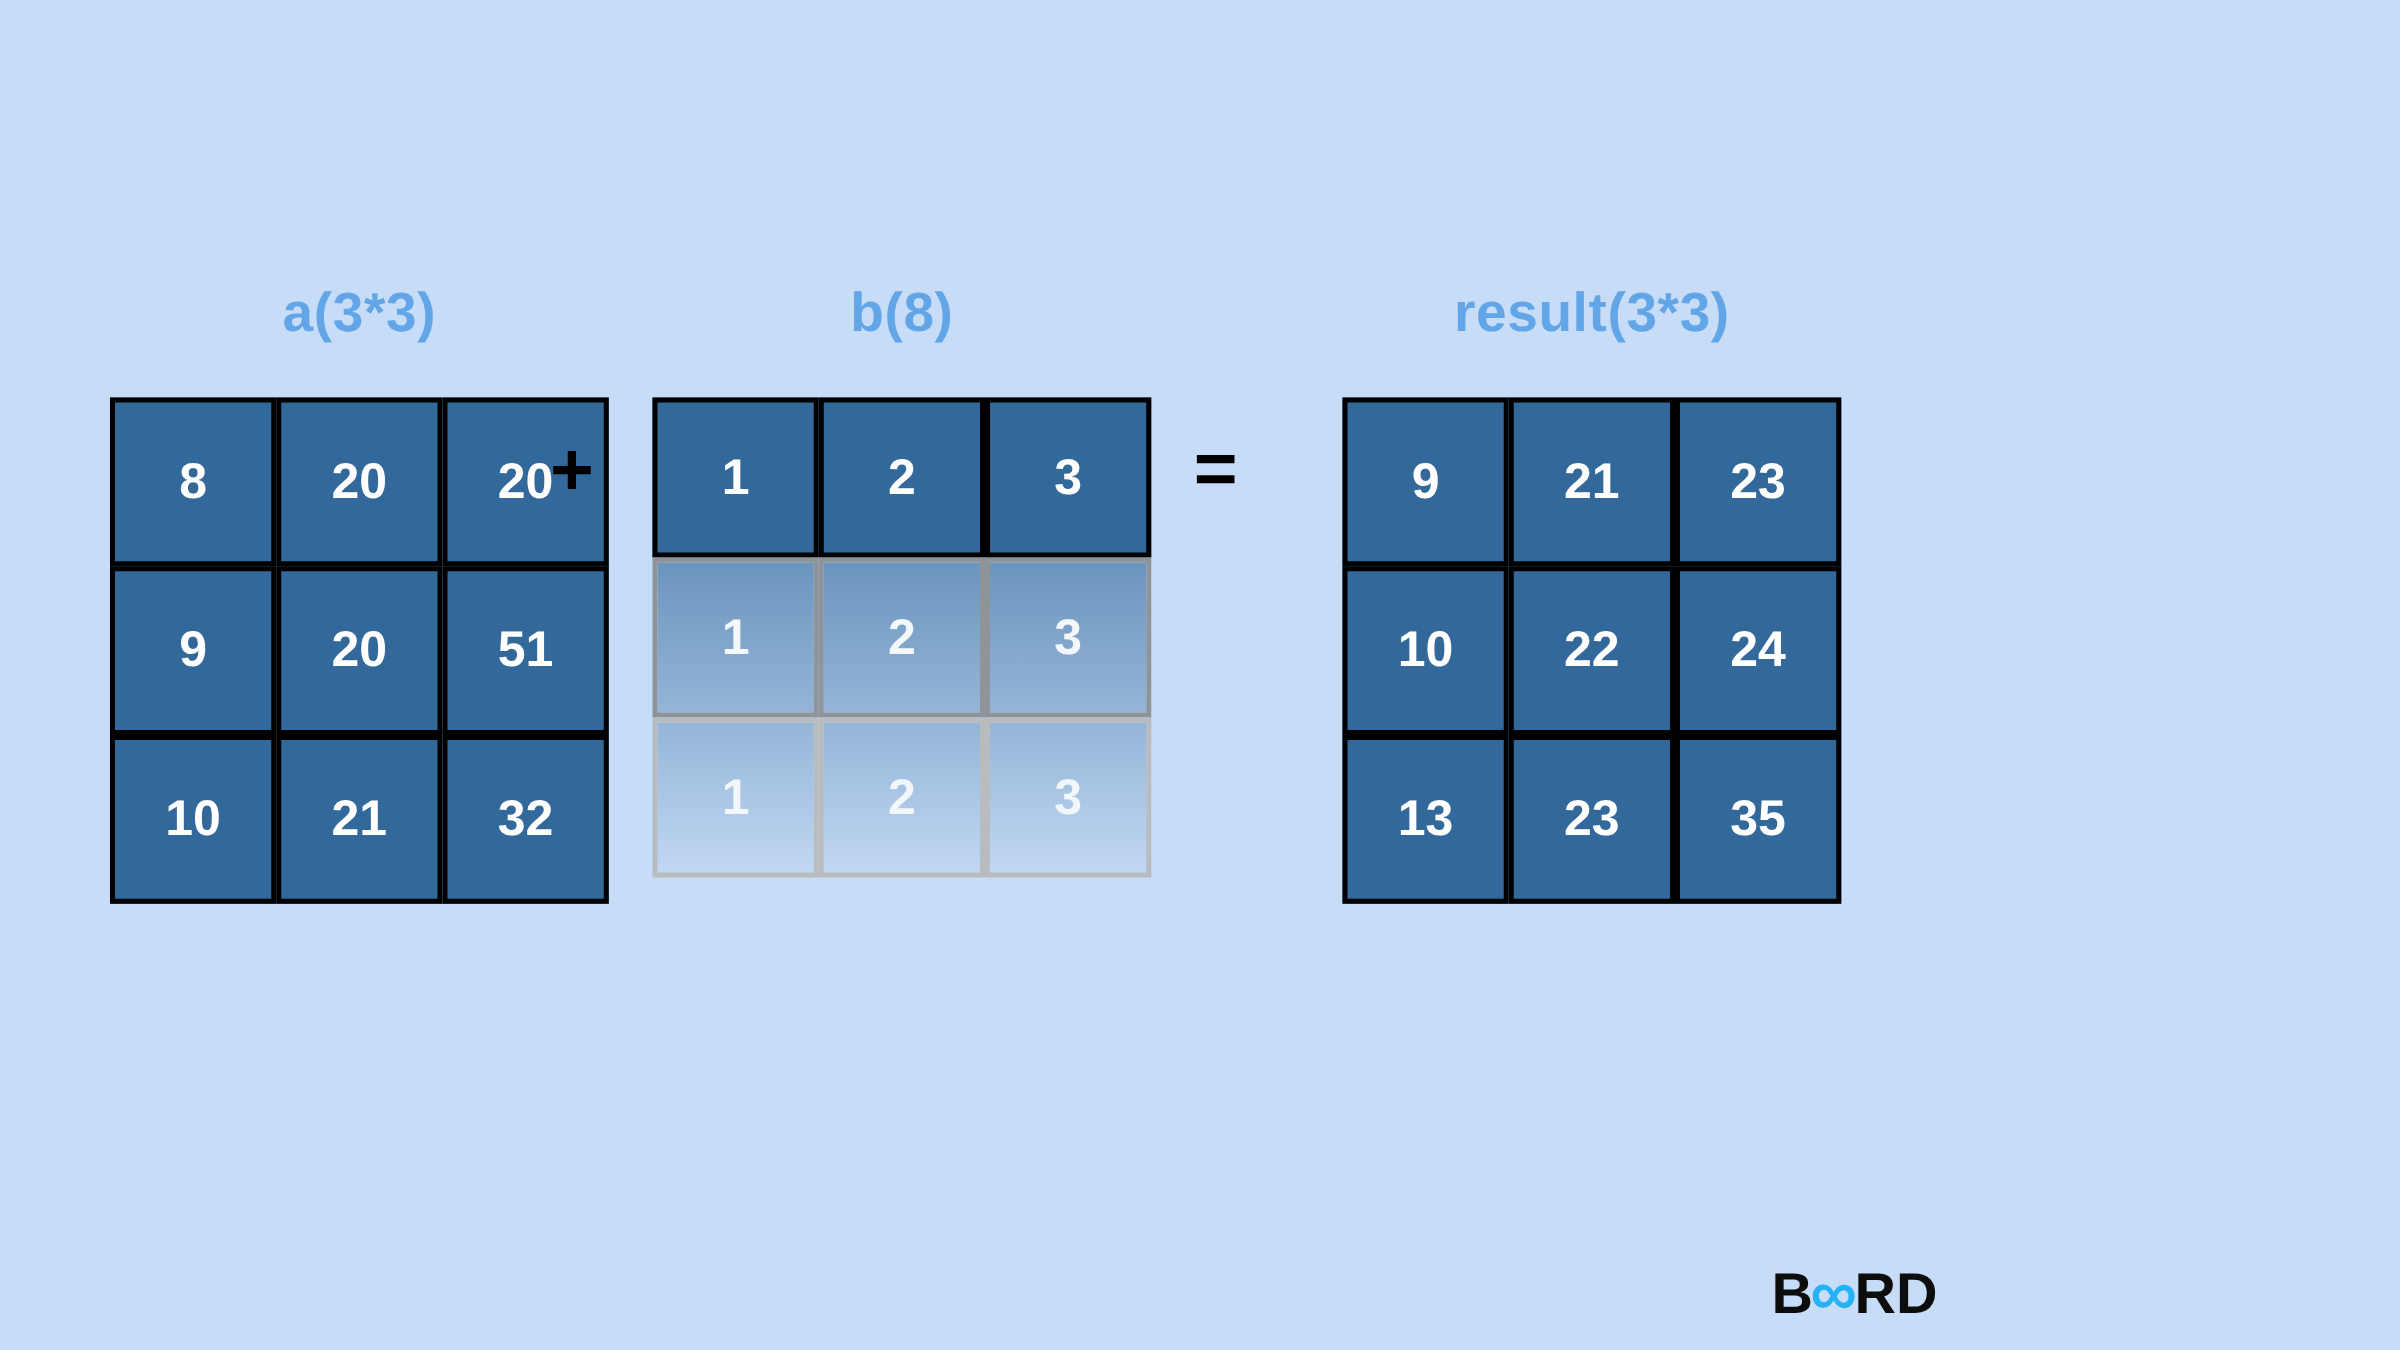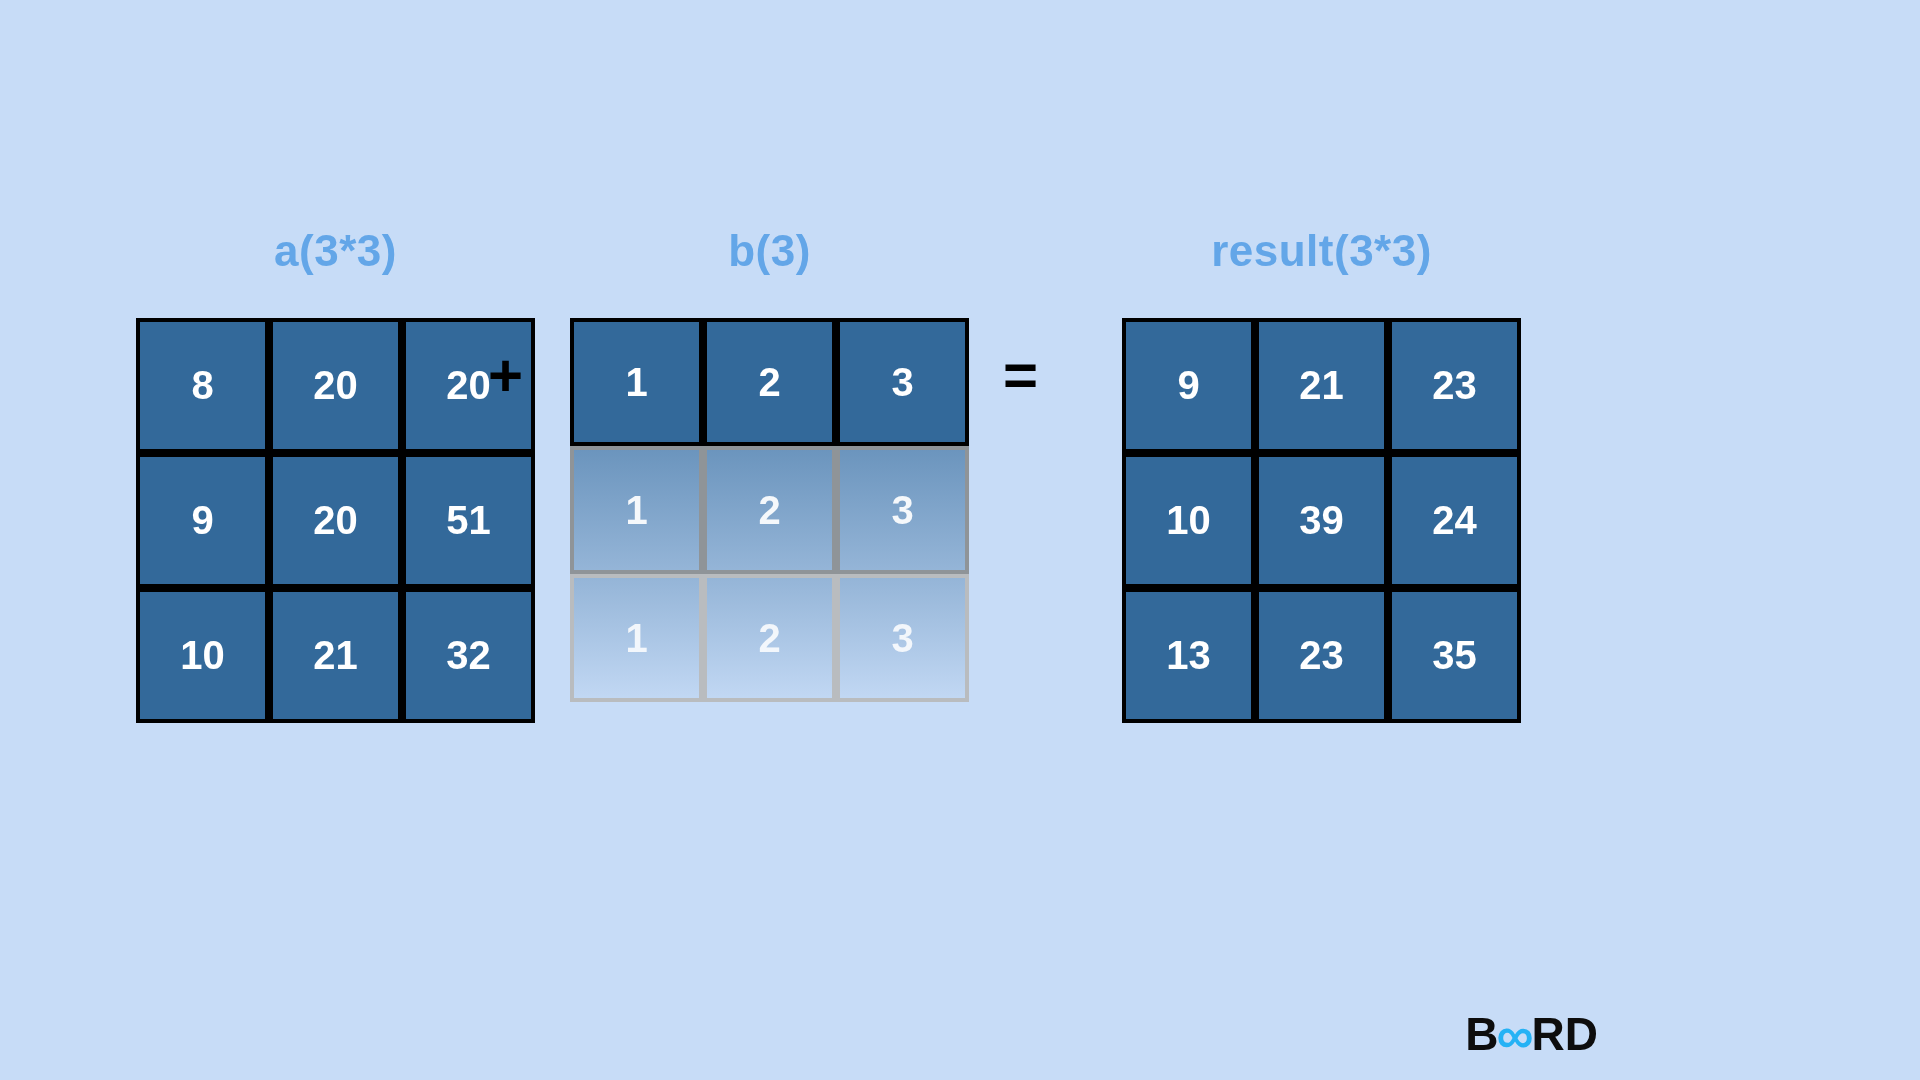--- a/index.html
+++ b/index.html
@@ -14,21 +14,20 @@
     overflow: hidden;
     position: relative;
   }
 
   #stage {
     position: absolute;
     left: 0;
     top: 0;
     width: 1576px;
     height: 1080px;
-    margin-left: 48px;
   }
 
   
   .equation-row {
     position: absolute;
     left: 0;
     top: 0;
     width: 1920px;
     height: 1080px;
   }
@@ -146,21 +145,21 @@
         <div class="cell">51</div>
         <div class="cell">10</div>
         <div class="cell">21</div>
         <div class="cell">32</div>
       </div>
     </div>
 
     <div class="operator" style="left:440px; top:346px;">+</div>
 
     <div class="block" style="left:522px; top:318px;">
-      <div class="matrix-title">b(3)</div>
+      <div class="matrix-title">b(8)</div>
       <div class="grid-b">
         <div class="cell-b">1</div>
         <div class="cell-b">2</div>
         <div class="cell-b">3</div>
         <div class="cell-b ghost1">1</div>
         <div class="cell-b ghost1">2</div>
         <div class="cell-b ghost1">3</div>
         <div class="cell-b ghost2">1</div>
         <div class="cell-b ghost2">2</div>
         <div class="cell-b ghost2">3</div>
@@ -169,21 +168,21 @@
 
     <div class="operator" style="left:955px; top:345px;">=</div>
 
     <div class="block" style="left:1074px; top:318px;">
       <div class="matrix-title">result(3*3)</div>
       <div class="grid">
         <div class="cell">9</div>
         <div class="cell">21</div>
         <div class="cell">23</div>
         <div class="cell">10</div>
-        <div class="cell">39</div>
+        <div class="cell">22</div>
         <div class="cell">24</div>
         <div class="cell">13</div>
         <div class="cell">23</div>
         <div class="cell">35</div>
       </div>
     </div>
 
   </div>
 
   <div class="logo">

